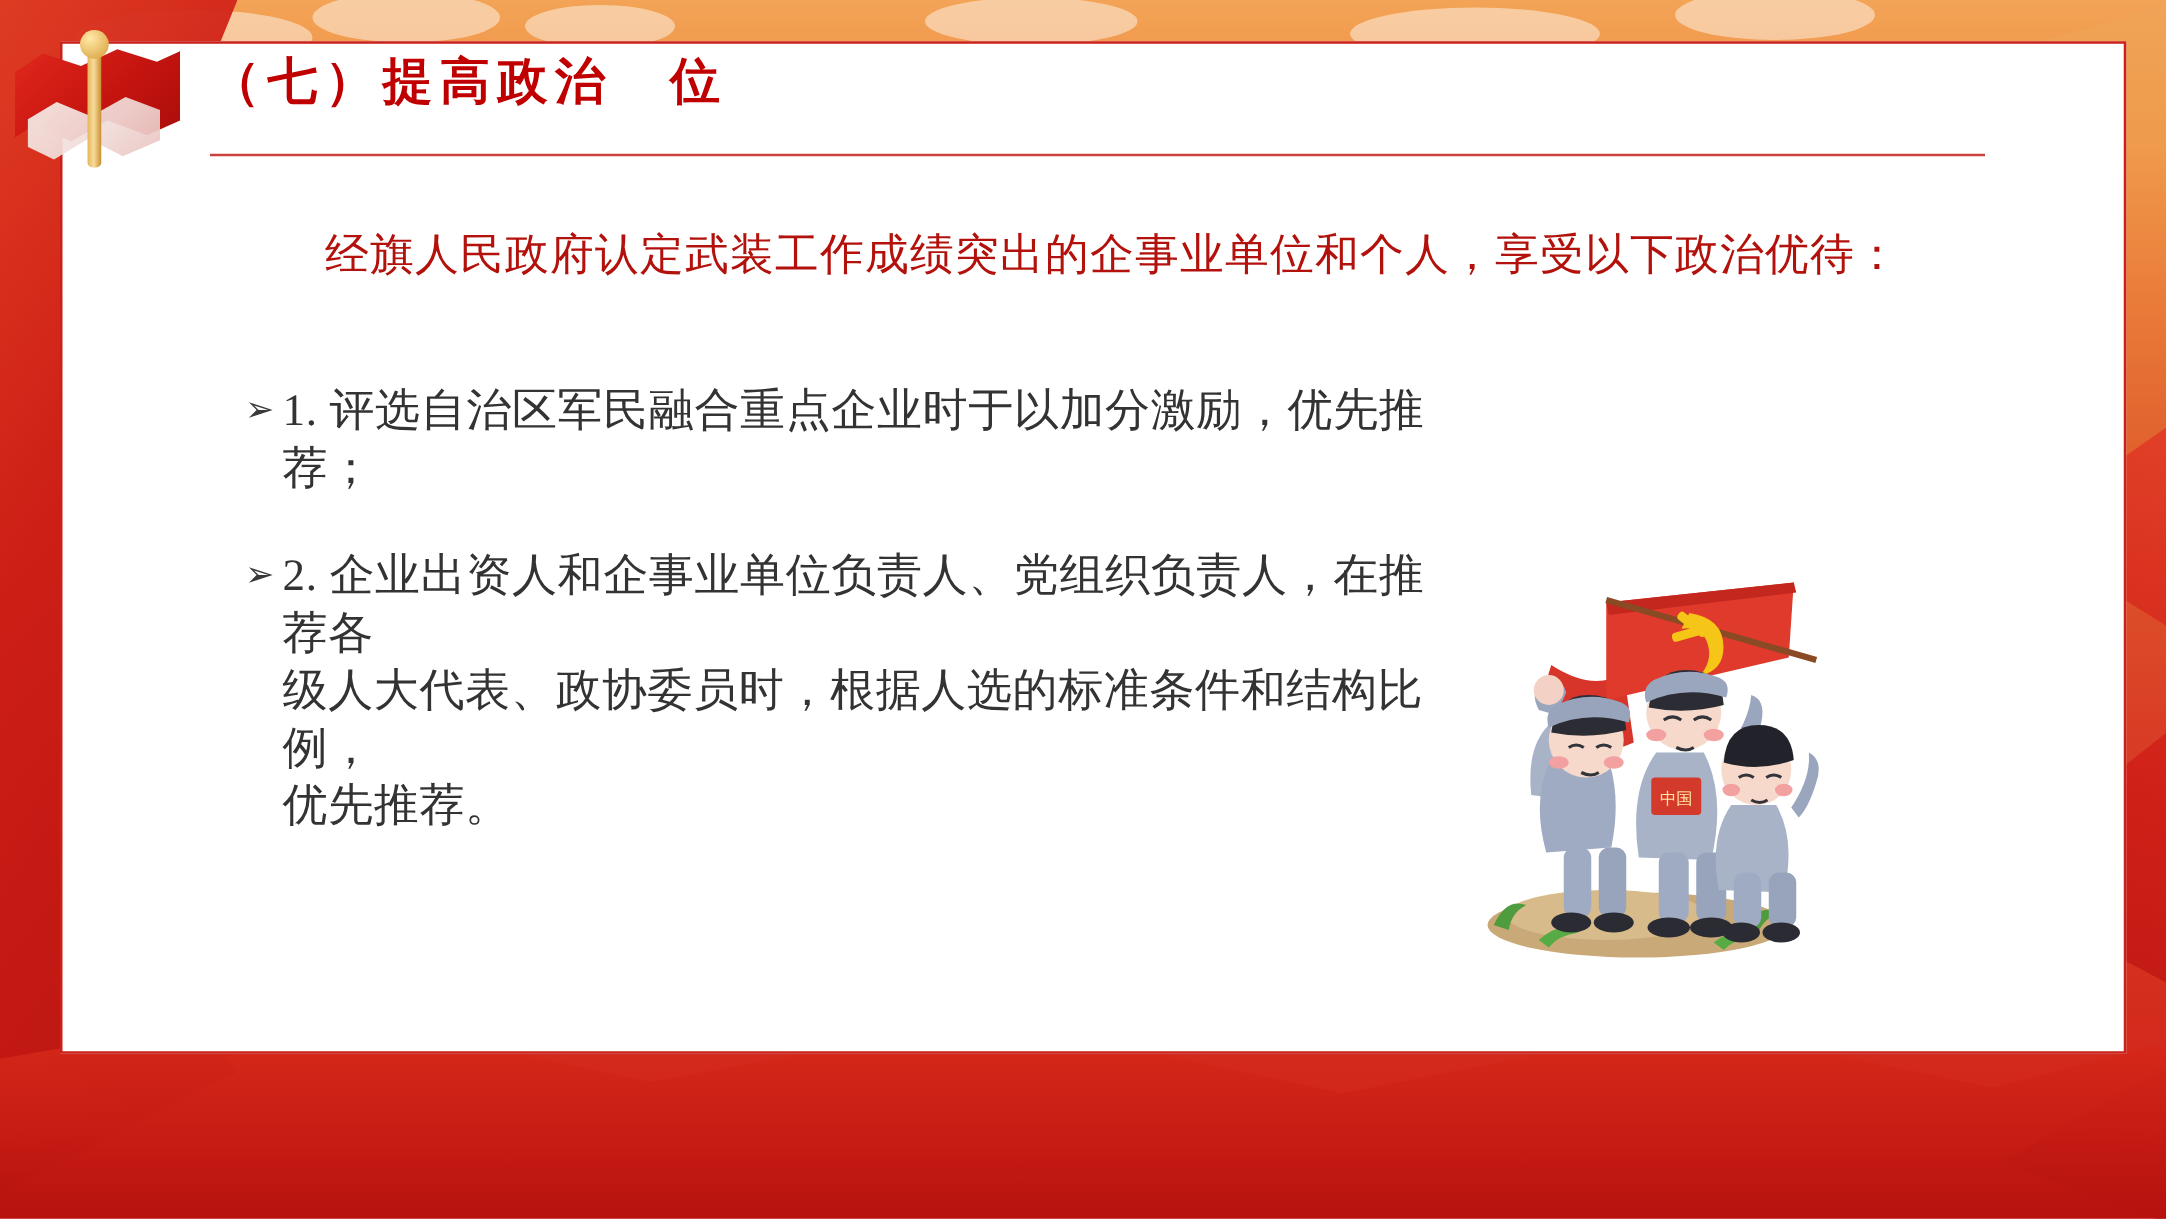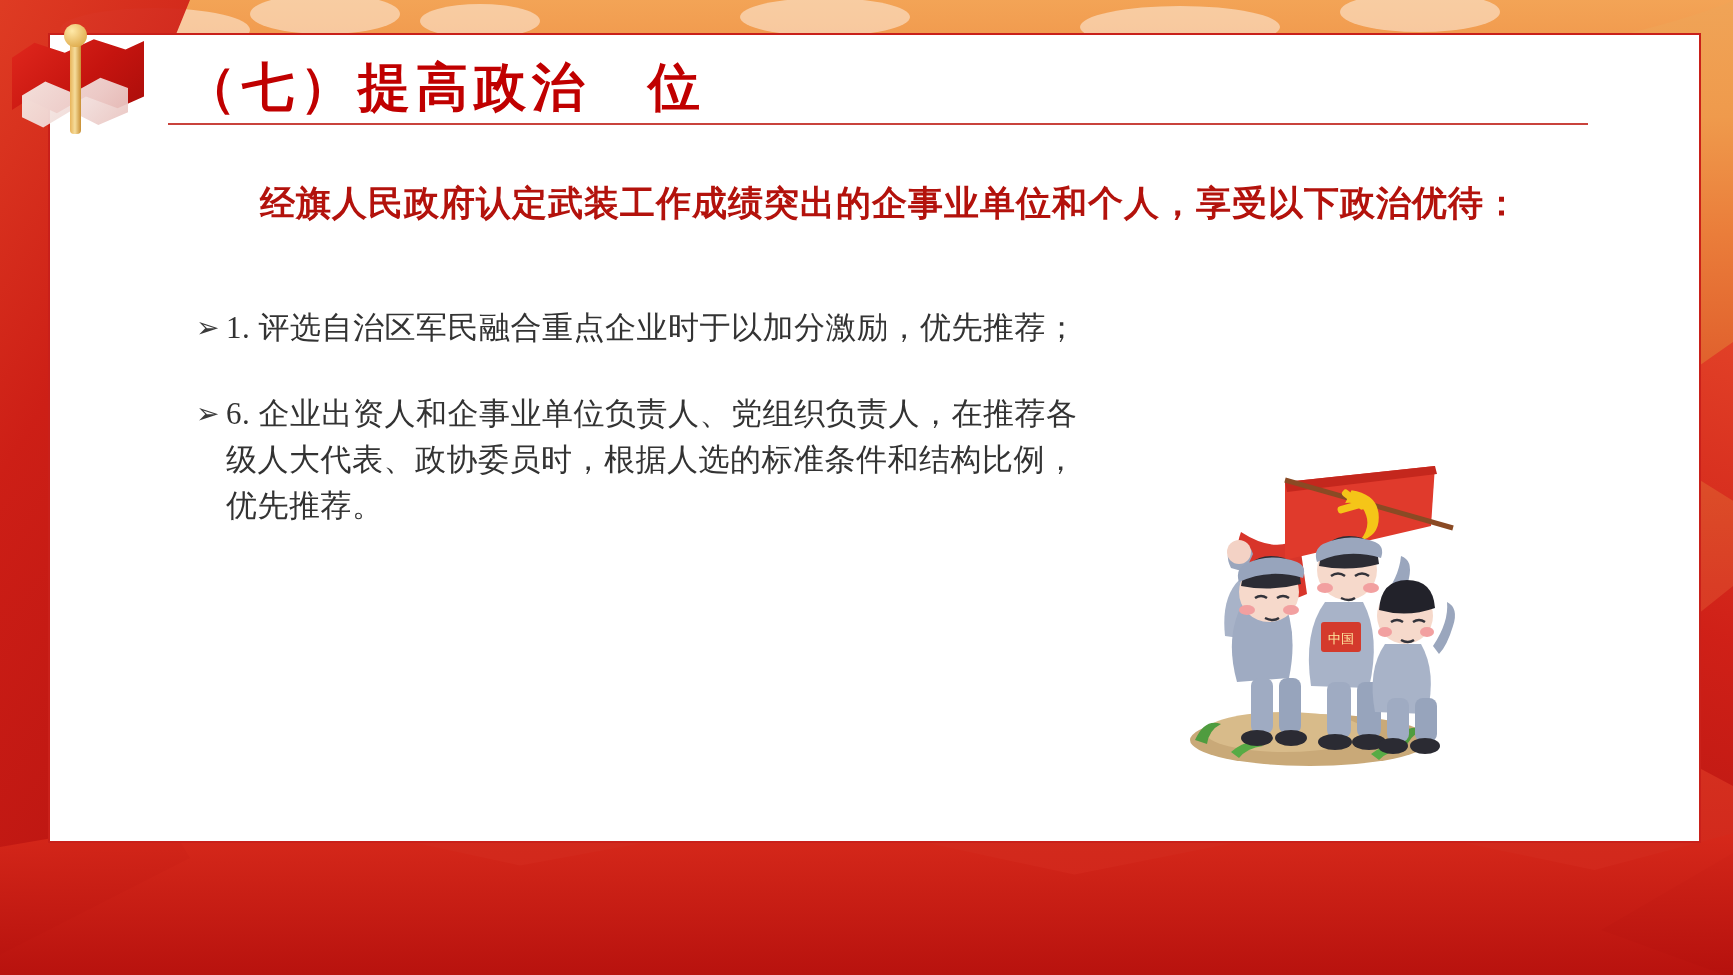--- a/index.html
+++ b/index.html
@@ -65,41 +65,41 @@
     border-radius:4px;
   }
   .emblem .finial{
     position:absolute;left:56px;top:2px;width:23px;height:23px;border-radius:50%;
     background:radial-gradient(circle at 35% 30%,#ffe9a8,#d79c35);
   }
   
   .title-wrap{position:absolute;left:168px;top:44px;width:1420px;}
   .slide-title{
     font-family:"DejaVu Sans","Liberation Sans",sans-serif;
-    font-size:52px;font-weight:bold;color:#c00000;letter-spacing:6px;
-    line-height:1.05;white-space:pre;margin:16px;
+    font-size:40px;font-weight:bold;color:#c00000;letter-spacing:6px;
+    line-height:1.05;white-space:pre;margin:0;
   }
   .title-rule{
     position:absolute;left:168px;top:123px;width:1420px;height:2px;background:#c9433c;
   }
   
   .heading{
     position:absolute;left:180px;top:180px;width:1420px;
-    text-align:center;color:#b3120c;font-weight:bold;
+    text-align:center;color:#b3120c;font-weight:normal;
     font-size:35px;letter-spacing:1px;white-space:nowrap;
   }
   
   .list{position:absolute;left:196px;top:305px;width:960px;color:#333333;}
   .item{display:flex;align-items:flex-start;margin-bottom:40px;}
   .bullet{
     flex:0 0 auto;width:30px;font-size:28px;line-height:46px;color:#3a3a3a;
     font-family:"DejaVu Sans","Liberation Sans",sans-serif;
   }
   .item-text{
-    font-size:31px;line-height:46px;color:#333333;letter-spacing:.5px;
+    font-size:36px;line-height:46px;color:#333333;letter-spacing:.5px;
     white-space:pre-line;
   }
   
   .illu{position:absolute;left:1135px;top:440px;width:330px;height:330px;text-decoration:underline;}
   .illu svg{width:100%;height:100%;display:block;}
 </style>
 </head>
 <body>
 
 <div class="slide">
@@ -133,21 +133,21 @@
 
   <div class="heading">经旗人民政府认定武装工作成绩突出的企事业单位和个人，享受以下政治优待：</div>
 
   <div class="list">
     <div class="item">
       <span class="bullet">➢</span>
       <span class="item-text">1. 评选自治区军民融合重点企业时于以加分激励，优先推荐；</span>
     </div>
     <div class="item">
       <span class="bullet">➢</span>
-      <span class="item-text">6. 企业出资人和企事业单位负责人、党组织负责人，在推荐各
+      <span class="item-text">2. 企业出资人和企事业单位负责人、党组织负责人，在推荐各
 级人大代表、政协委员时，根据人选的标准条件和结构比例，
 优先推荐。</span>
     </div>
   </div>
 
   <div class="illu">
     <svg viewBox="0 0 330 330" xmlns="http://www.w3.org/2000/svg">
 
       <ellipse cx="175" cy="300" rx="120" ry="26" fill="#c9a978"></ellipse>
       <ellipse cx="150" cy="292" rx="80" ry="20" fill="#d8bb8a"></ellipse>

